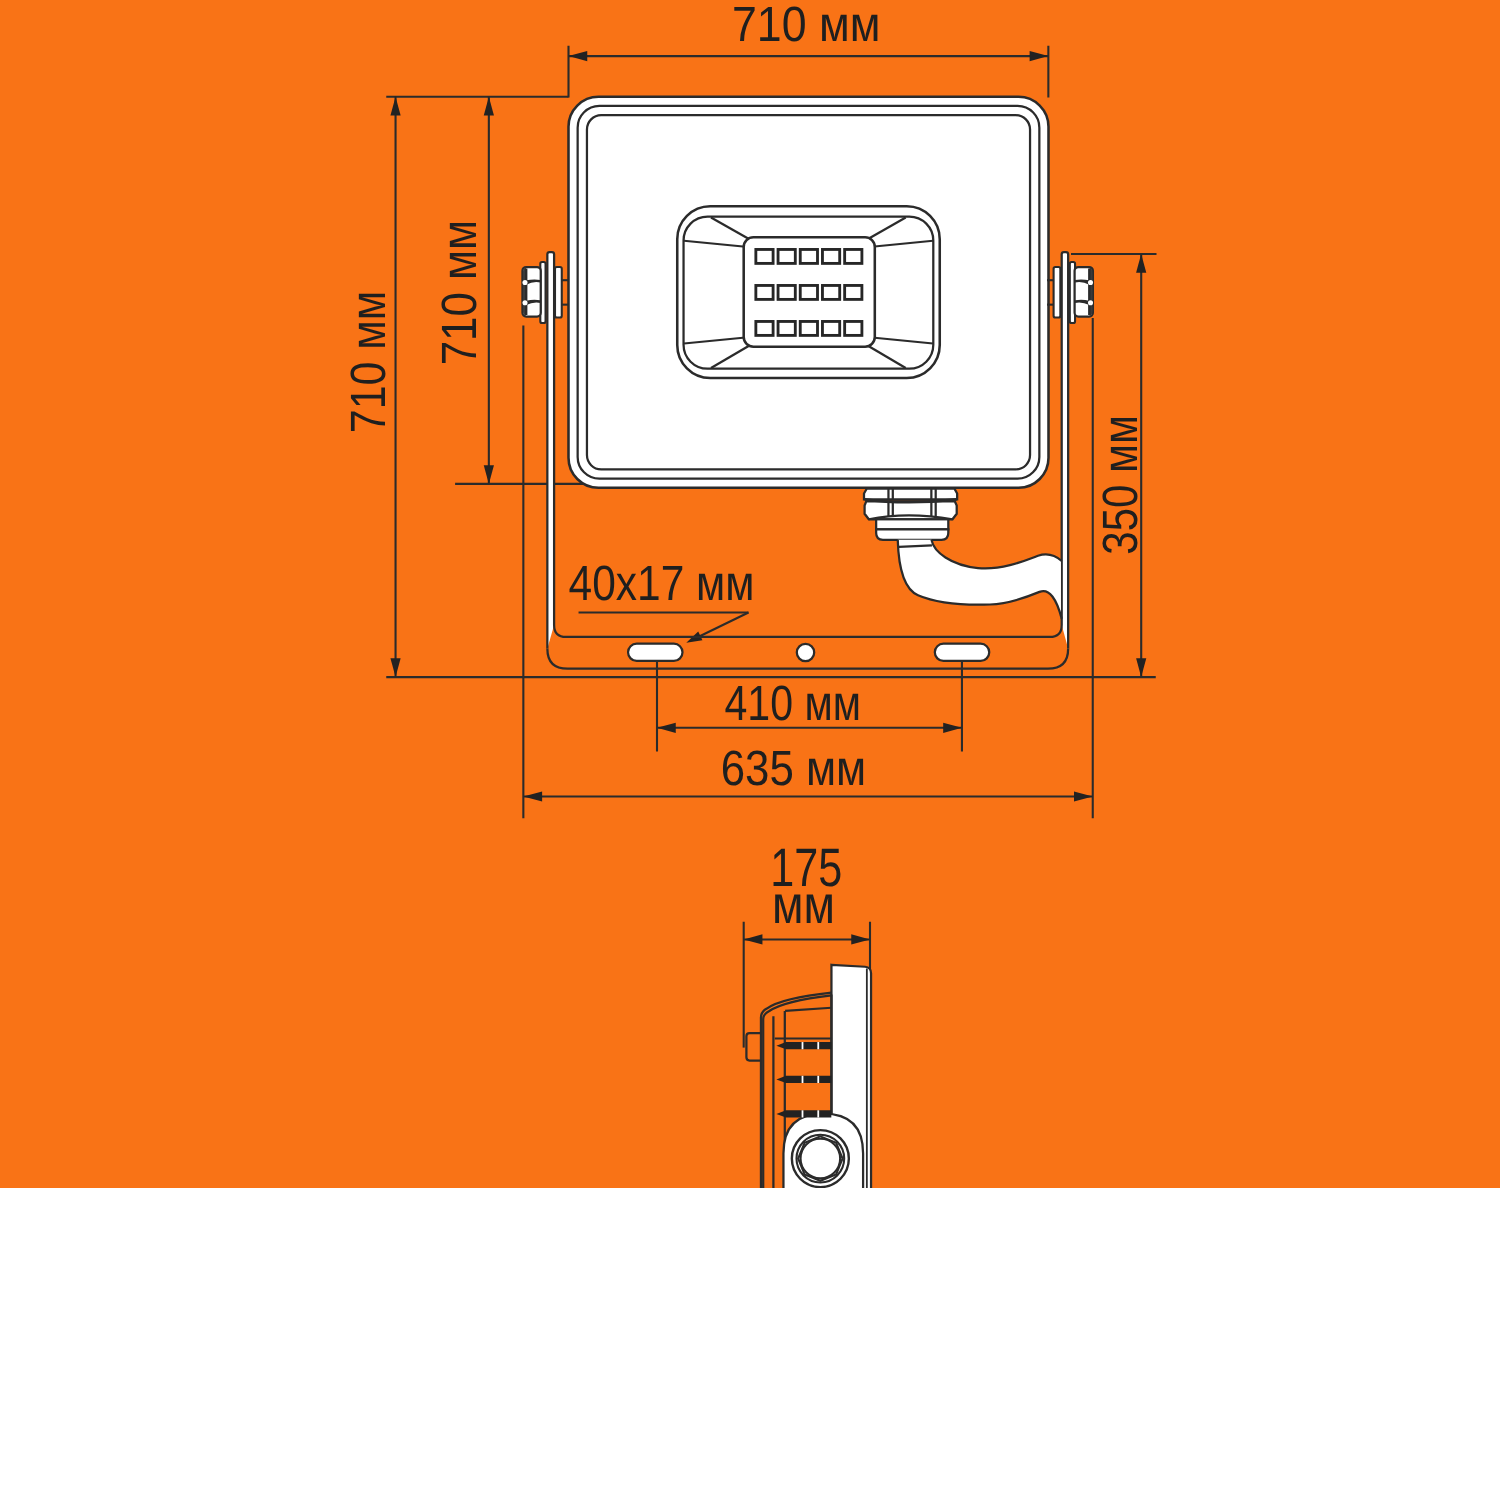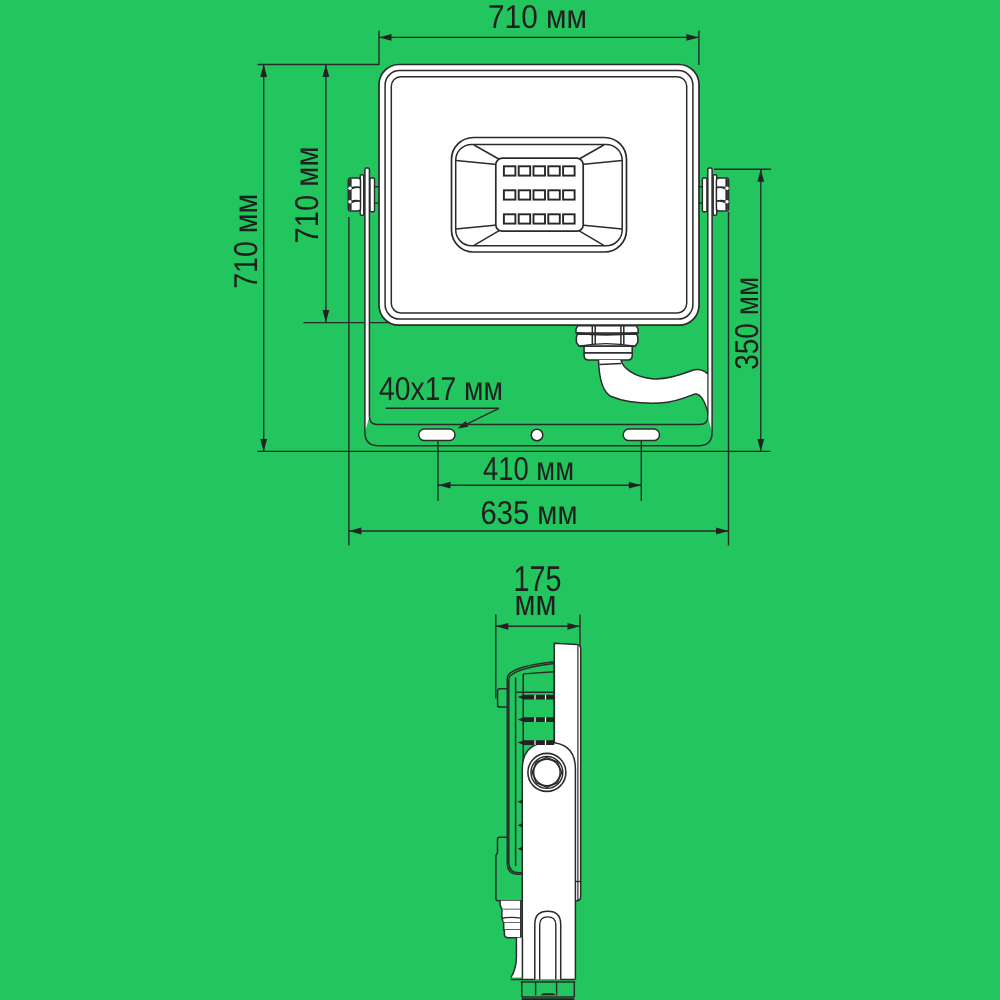--- a/index.html
+++ b/index.html
@@ -1,17 +1,17 @@
 <!DOCTYPE html>
 <html><head>
 <meta charset="utf-8">
 <style>
   html,body{margin:0;padding:0;background:#ffffff;}
   *{-webkit-font-smoothing:antialiased;text-rendering:geometricPrecision;}
-  #page{width:1000px;height:1000px;position:relative;background:#22c55e;overflow:hidden;}
+  #page{width:1000px;height:792px;position:relative;background:#f97316;overflow:hidden;}
   text{font-family:"Liberation Sans", sans-serif; fill:#1f1f1f;}
 </style>
 </head>
 <body>
 <div id="page">
 <svg width="1000" height="1000" viewBox="0 0 1000 1000" fill="none" stroke-linecap="butt" stroke-linejoin="miter">
 
 <g stroke="#2b2b2b" stroke-width="1.4">
   <line x1="379" y1="30.5" x2="379" y2="65"></line>
   <line x1="698.9" y1="30.5" x2="698.9" y2="65"></line>

